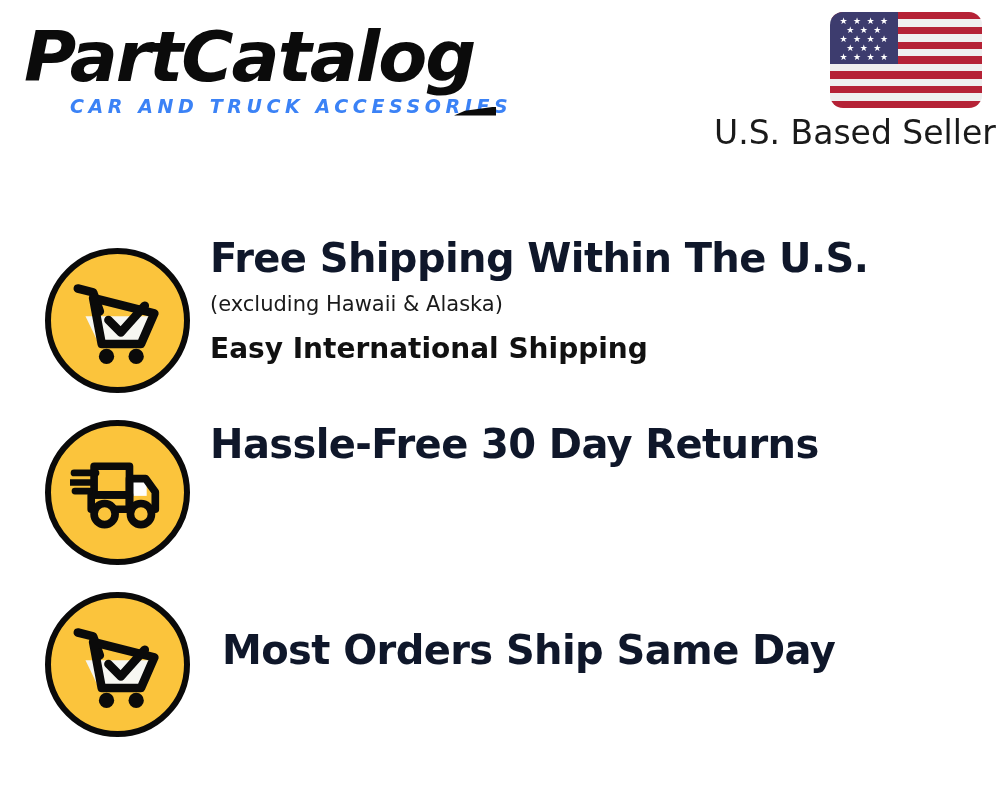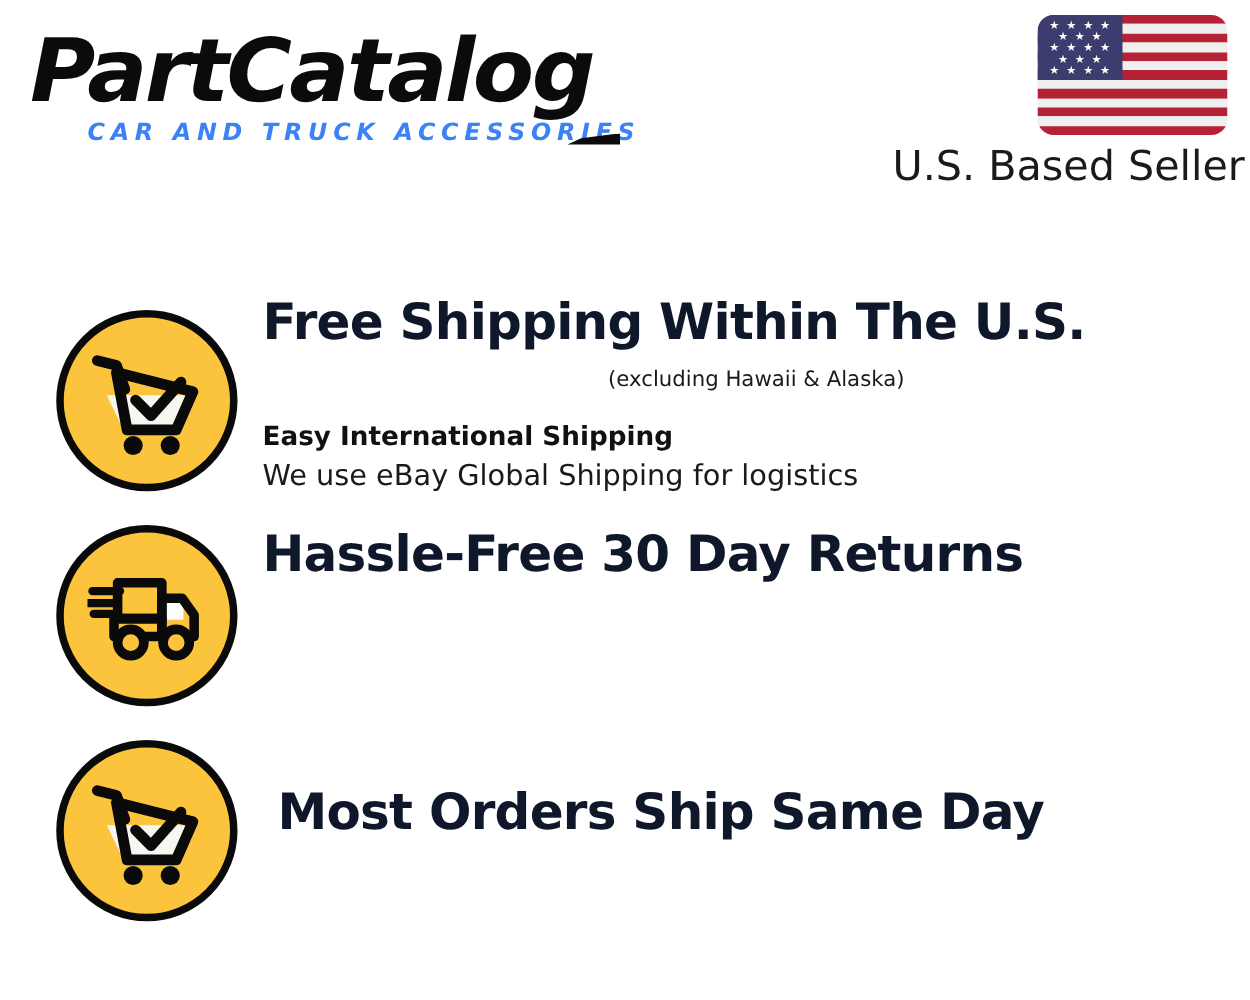--- a/index.html
+++ b/index.html
@@ -166,32 +166,31 @@
     color:#0f172a;
     white-space:nowrap;
   }
   .feature-row.r1 .feat-title { margin-top:-14px; }
   .feature-row.r2 .feat-title { }
   .feature-row.r3 .feat-title { margin-top:34px;margin-left:12px; }
 
   .feat-sub {
     font-family:"DejaVu Sans", sans-serif;
     font-weight:400;
-    font-size:17px;
+    font-size:21px;
     line-height:32px;
     color:#1a1a1a;
     margin-top:6px;
     white-space:nowrap;
-    text-align:center;
   }
 
   .feat-subtitle-strong {
     font-family:"DejaVu Sans", sans-serif;
     font-weight:700;
-    font-size:21px;
+    font-size:28px;
     line-height:30px;
     color:#111111;
     margin-top:14px;
     white-space:nowrap;
   }
 
   .feat-subtitle-note {
     font-family:"DejaVu Sans", sans-serif;
     font-weight:400;
     font-size:23px;
@@ -281,21 +280,20 @@
             <path d="M40 45 L53 58 L78 30" fill="none" stroke="#0a0a0a" stroke-width="9" stroke-linecap="round" stroke-linejoin="round"></path>
             <circle cx="38" cy="83" r="8" fill="#0a0a0a"></circle>
             <circle cx="69" cy="83" r="8" fill="#0a0a0a"></circle>
           </svg>
         </div>
       </div>
       <div class="text-col">
         <div class="feat-title">Free Shipping Within The U.S.</div>
         <div class="feat-sub">(excluding Hawaii &amp; Alaska)</div>
         <div class="feat-subtitle-strong">Easy International Shipping</div>
-        <div class="feat-subtitle-note">We use eBay Global Shipping for logistics</div>
       </div>
     </div>
 
     <div class="feature-row r2">
       <div class="icon-col">
         <div class="icon-circle">
           <svg viewBox="0 0 100 92" xmlns="http://www.w3.org/2000/svg">
             <path d="M64 33 L80 33 L80 49 L64 49 Z" fill="#fefefe"></path>
             <path d="M25 18 L62 18 L62 48 L25 48 Z" fill="none" stroke="#0a0a0a" stroke-width="8" stroke-linejoin="round"></path>
             <path d="M62 31 L79 31 L89 45 L89 63 L62 63 Z" fill="none" stroke="#0a0a0a" stroke-width="8" stroke-linejoin="round"></path>

